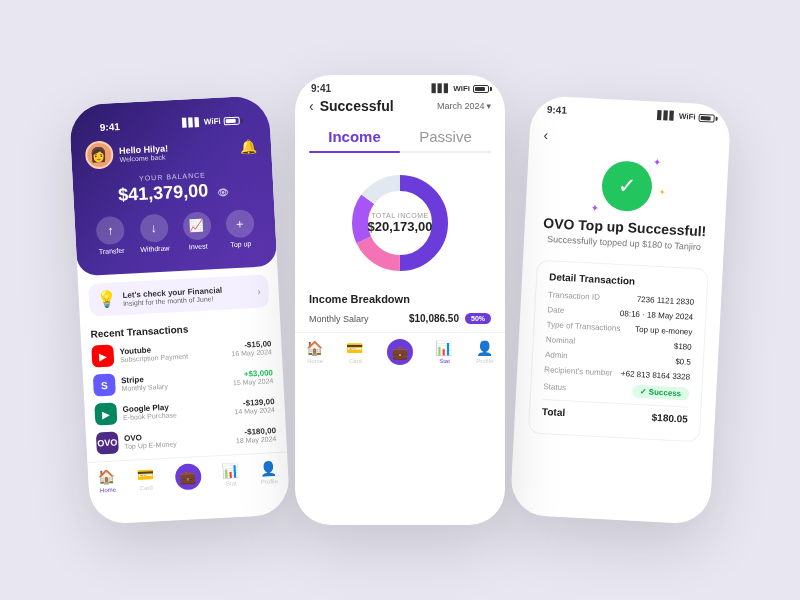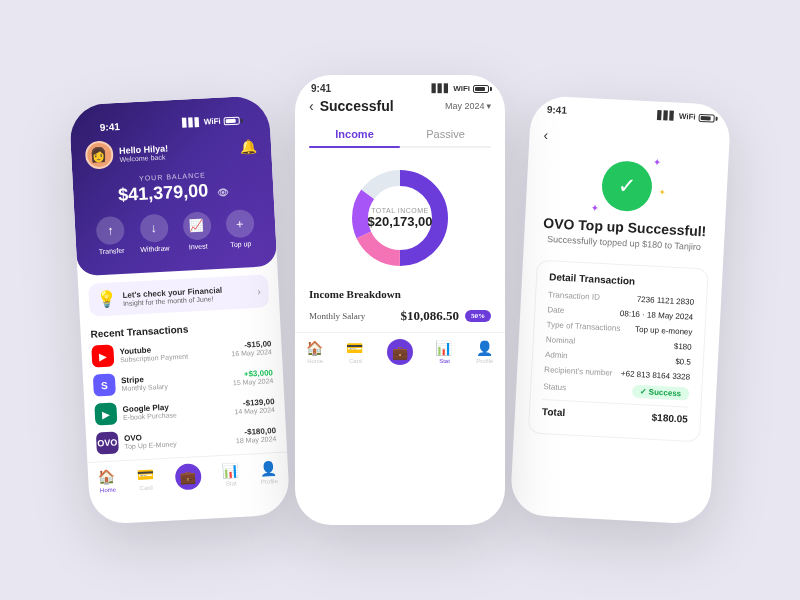--- a/index.html
+++ b/index.html
@@ -205,21 +205,21 @@
     }
     .tabs {
       display: flex;
       border-bottom: 2px solid #f0f0f0;
       margin-bottom: 10px;
     }
     .tab {
       flex: 1;
       text-align: center;
       padding: 6px 0;
-      font-size: 11px;
+      font-size: 15px;
       color: #999;
       cursor: pointer;
       position: relative;
     }
     .tab.active {
       color: #6c3cdb;
       font-weight: 600;
     }
     .tab.active::after {
       content: '';
@@ -237,30 +237,30 @@
       margin: 10px 0;
       position: relative;
     }
     .donut-svg { width: 120px; height: 120px; }
     .donut-center {
       position: absolute;
       text-align: center;
     }
     .donut-label { font-size: 7px; color: #999; text-transform: uppercase; letter-spacing: 0.5px; }
     .donut-value { font-size: 13px; font-weight: 700; color: #222; }
-    .income-breakdown { margin-top: 6px; font-family: Liberation Serif, serif; }
+    .income-breakdown { margin-top: 6px; }
     .breakdown-title { font-size: 11px; font-weight: 700; color: #222; margin-bottom: 8px; }
     .breakdown-item {
       display: flex;
       align-items: center;
       gap: 6px;
       margin-bottom: 8px;
     }
     .breakdown-name { flex: 1; font-size: 9px; color: #555; }
-    .breakdown-amount { font-size: 13px; font-weight: 600; color: #222; }
+    .breakdown-amount { font-size: 10px; font-weight: 600; color: #222; }
     .breakdown-badge {
       font-size: 7px;
       font-weight: 600;
       color: #fff;
       border-radius: 10px;
       padding: 2px 5px;
       min-width: 26px;
       text-align: center;
     }
     .badge-blue { background: #6c3cdb; }
@@ -490,21 +490,21 @@
             <div class="battery-fill"></div>
           </div>
       </div>
     </div>
 
     <div class="center-content">
       <div class="stat-header">
         <span class="back-arrow">‹</span>
         <span class="stat-title">Successful</span>
         <div class="month-selector">
-          <span>May 2024</span>
+          <span>March 2024</span>
           <span>▾</span>
         </div>
       </div>
 
       <div class="tabs">
         <div class="tab active">Income</div>
         <div class="tab">Passive</div>
       </div>
 
       <div class="donut-container">

